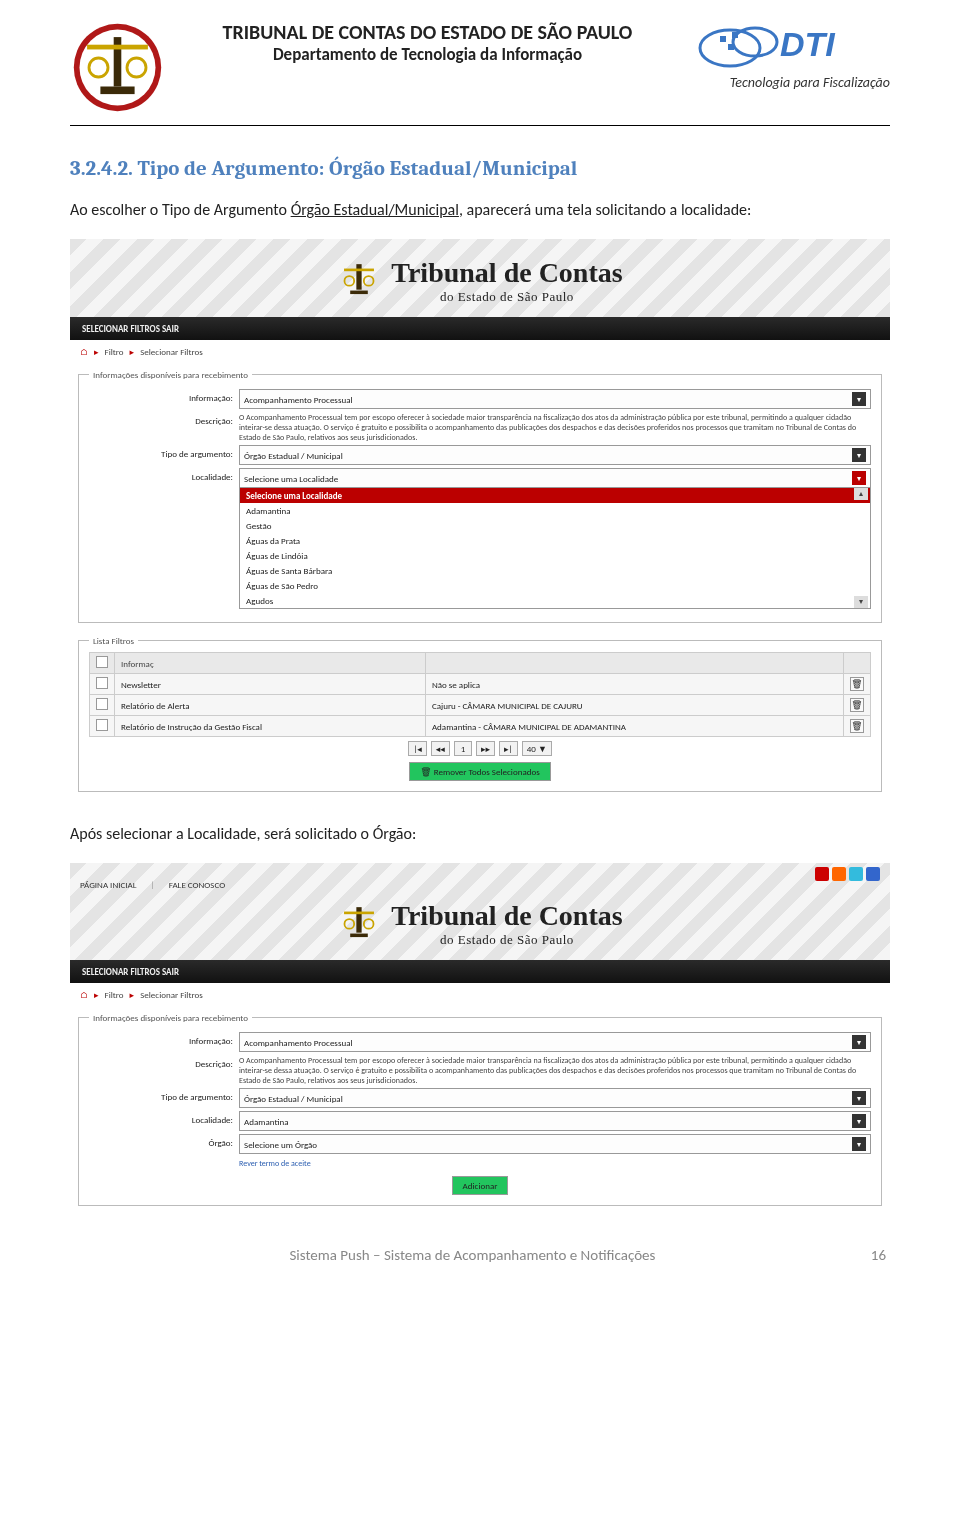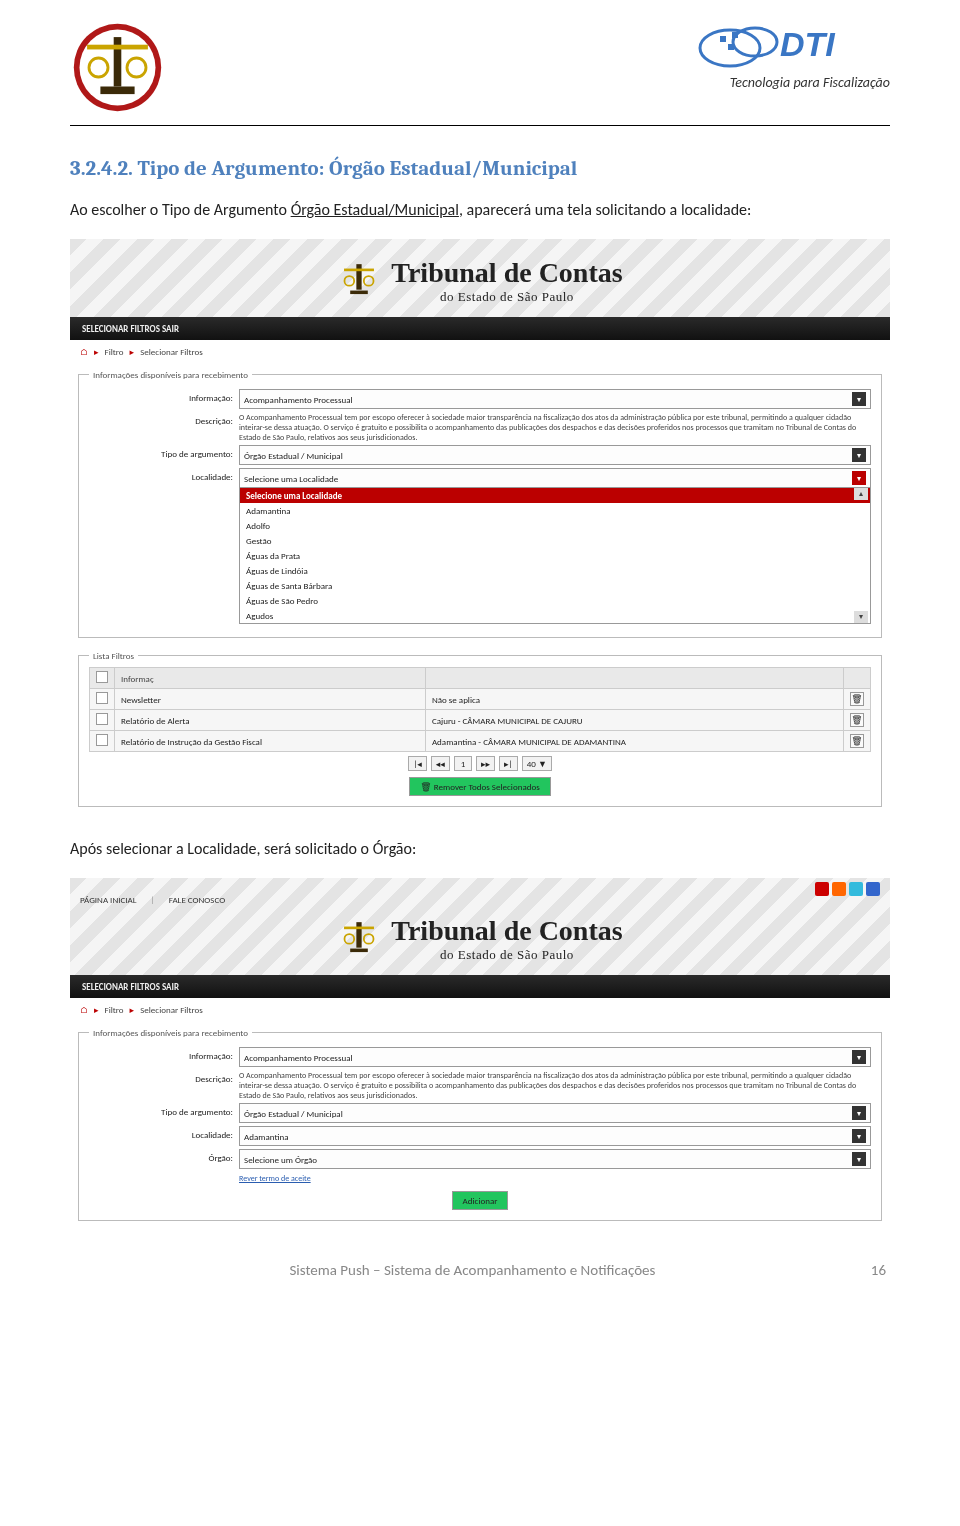--- a/index.html
+++ b/index.html
@@ -38,21 +38,21 @@
   fieldset.panel { border: 1px solid #bbb; margin: 6px 8px 12px 8px; padding: 6px 10px 10px 10px; }
   fieldset.panel > legend { font-size: 9px; color: #555; padding: 0 4px; }
 
   .frow { display: flex; align-items: flex-start; margin: 3px 0; }
   .frow .lab { width: 150px; text-align: right; font-size: 9px; font-weight: normal; padding-right: 6px; padding-top: 3px; }
   .frow .val { flex: 1; }
   .sel { border: 1px solid #999; background: #fdfdfd; padding: 2px 4px; font-size: 9px; display: flex; justify-content: space-between; align-items: center; }
   .sel .caret { width: 14px; height: 14px; background: #333; color: #fff; text-align: center; font-size: 8px; line-height: 14px; }
   .sel.red .caret { background: #b00; }
   .desc-text { font-size: 8px; color: #444; line-height: 1.25; }
-  .link-sm { font-size: 8px; color: #2a5db0; text-decoration: underline; }
+  .link-sm { font-size: 8px; color: #2a5db0; }
 
   .dropdown-open { border: 1px solid #999; margin-top: -1px; background: #fff; font-size: 9px; position: relative; }
   .dropdown-open .opt { padding: 2px 6px; }
   .dropdown-open .opt.sel-opt { background: #b00; color: #fff; font-weight: bold; }
   .dropdown-open .scroll-arrow { position: absolute; right: 2px; width: 14px; height: 12px; background: #ddd; text-align: center; font-size: 8px; color: #444; }
 
   table.filters { width: 100%; border-collapse: collapse; font-size: 9px; }
   table.filters th, table.filters td { border: 1px solid #ccc; padding: 3px 6px; text-align: left; background: #f6f6f6; }
   table.filters th { background: #e9e9e9; font-weight: normal; color: #444; }
   .chk { width: 12px; height: 12px; border: 1px solid #999; display: inline-block; background: #fff; }
@@ -76,20 +76,24 @@
     <div class="logo-left">
       <svg viewBox="0 0 100 100">
         <circle cx="50" cy="50" r="46" fill="#b01818"></circle>
         <circle cx="50" cy="50" r="40" fill="#fff"></circle>
         <rect x="46" y="18" width="8" height="52" fill="#3b2a08"></rect>
         <rect x="18" y="26" width="64" height="5" fill="#caa400"></rect>
         <circle cx="30" cy="50" r="10" fill="none" stroke="#caa400" stroke-width="3"></circle>
         <circle cx="70" cy="50" r="10" fill="none" stroke="#caa400" stroke-width="3"></circle>
         <rect x="32" y="70" width="36" height="8" fill="#3b2a08"></rect>
       </svg>
+    </div>
+    <div class="head-title">
+      <div class="l1">TRIBUNAL DE CONTAS DO ESTADO DE SÃO PAULO</div>
+      <div class="l2">Departamento de Tecnologia da Informação</div>
     </div>
     <div class="logo-right">
       <svg class="dti-cloud-svg" viewBox="0 0 200 50">
         <ellipse cx="40" cy="28" rx="30" ry="18" fill="none" stroke="#3a76c4" stroke-width="3"></ellipse>
         <ellipse cx="65" cy="22" rx="22" ry="14" fill="none" stroke="#3a76c4" stroke-width="3"></ellipse>
         <rect x="30" y="16" width="6" height="6" fill="#3a76c4"></rect>
         <rect x="42" y="12" width="6" height="6" fill="#3a76c4"></rect>
         <rect x="38" y="24" width="6" height="6" fill="#3a76c4"></rect>
         <text x="90" y="36" font-family="Arial" font-weight="bold" font-style="italic" font-size="34" fill="#3a76c4">DTI</text>
       </svg>
@@ -166,21 +170,20 @@
         <div class="lab">Localidade:</div>
         <div class="val">
           <div class="sel red">
             <span>Selecione uma Localidade</span>
             <span class="caret">▾</span>
           </div>
           <div class="dropdown-open">
             <div class="scroll-arrow" style="top:0">▴</div>
             <div class="opt sel-opt">Selecione uma Localidade</div>
             <div class="opt">Adamantina</div>
-            <div class="opt">Adolfo</div>
             <div class="opt">Gestão</div>
             <div class="opt">Águas da Prata</div>
             <div class="opt">Águas de Lindóia</div>
             <div class="opt">Águas de Santa Bárbara</div>
             <div class="opt">Águas de São Pedro</div>
             <div class="opt">Agudos</div>
             <div class="scroll-arrow" style="bottom:0">▾</div>
           </div>
         </div>
       </div>

